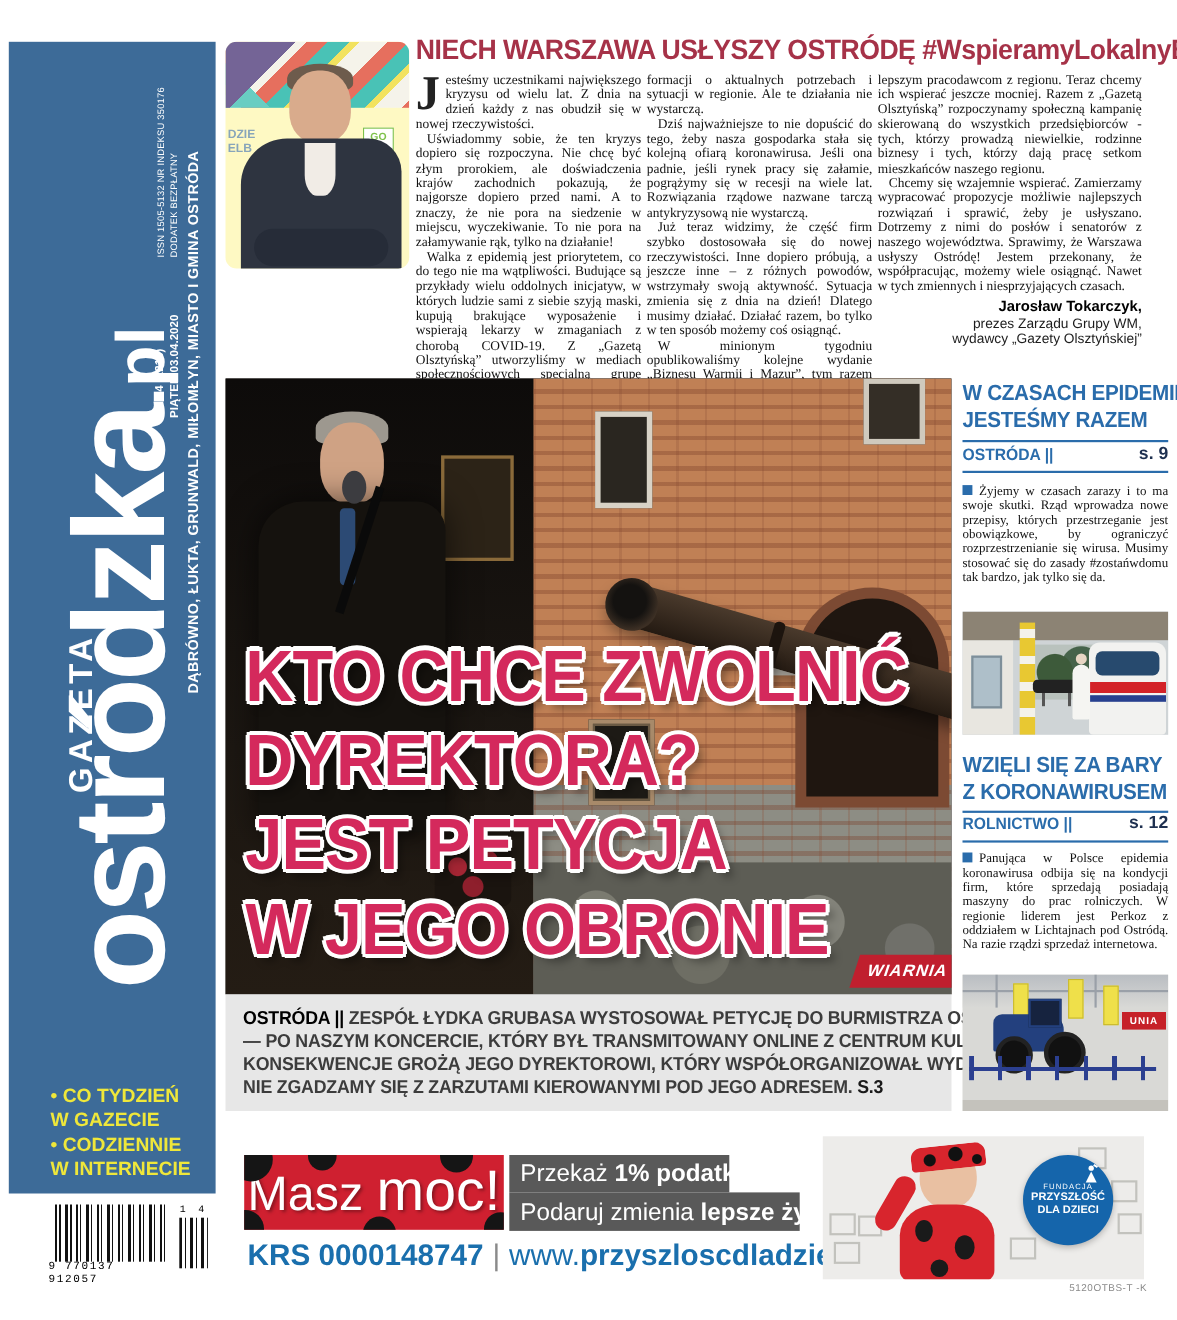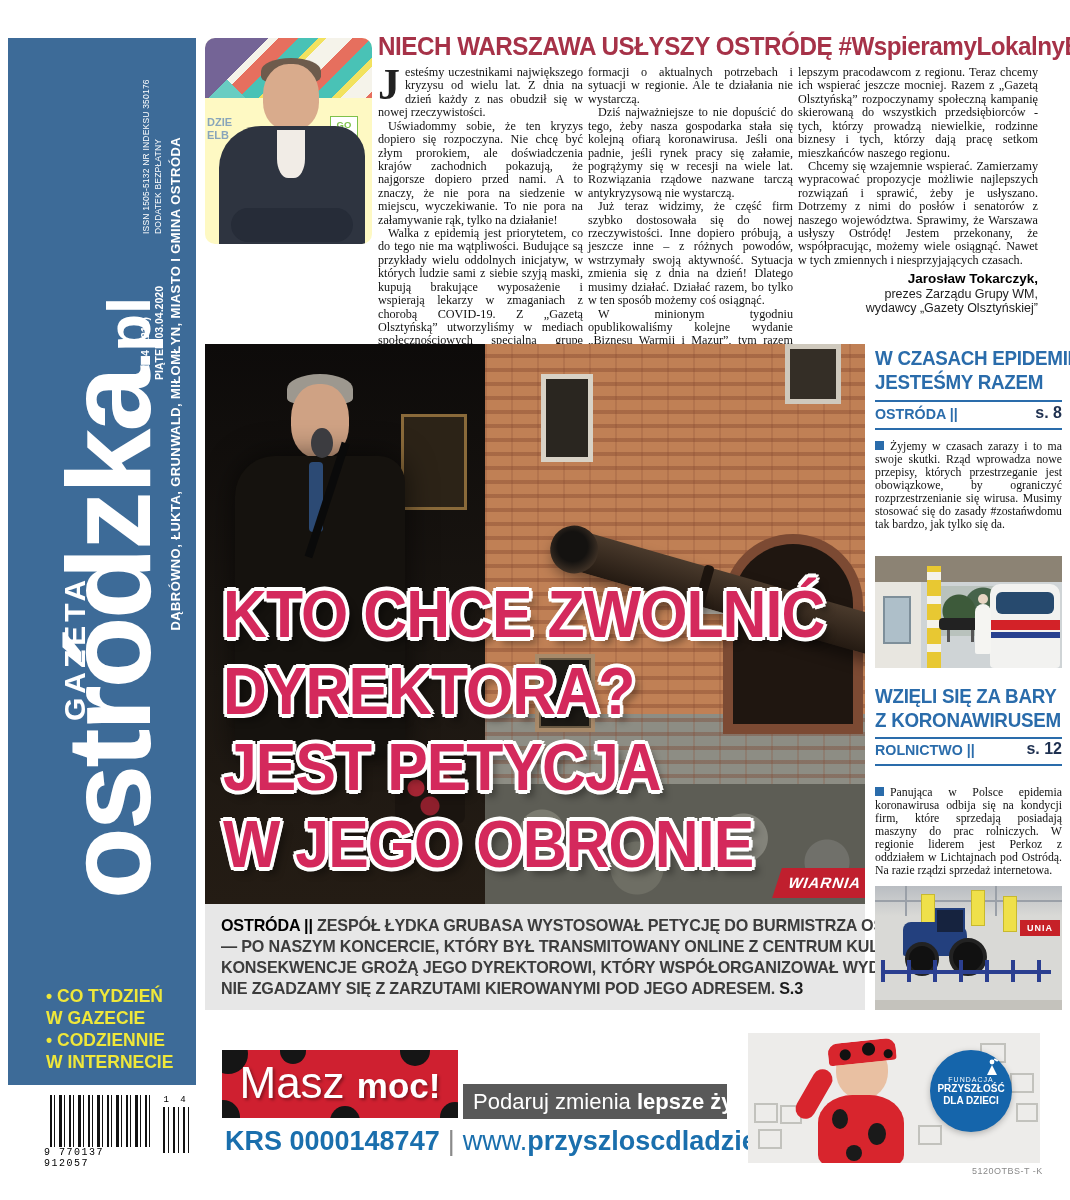--- a/index.html
+++ b/index.html
@@ -85,21 +85,21 @@
   #lead .line{font-size:17px;font-weight:bold;color:#3c3c3c;line-height:1.24;white-space:nowrap;transform:scaleX(.95);transform-origin:0 0;letter-spacing:-.2px;}
   #lead .kick{color:#000;font-weight:800;}
   #lead .pref{color:#1a1a1a;font-weight:800;}
   
   #promo-row{left:205px;top:1020px;width:857px;display:flex;align-items:center;gap:6px;}
   #promo-row .lbl{font-size:8px;color:#666;letter-spacing:.5px;}
   #promo-row .dots{flex:1;border-top:2px dotted #9a9a9a;height:0;}
   
   #ad-red{left:222px;top:1050px;width:236px;height:68px;background:#cf2030;overflow:hidden;color:#fff;text-align:center;line-height:66px;white-space:nowrap;}
   #ad-red .m1{font-size:44px;font-weight:300;text-shadow:2px 2px 3px rgba(0,0,0,.35);}
-  #ad-red .m2{font-size:35px;font-weight:700;text-shadow:2px 2px 3px rgba(0,0,0,.35);}
+  #ad-red .m2{font-size:52px;font-weight:400;text-shadow:2px 2px 3px rgba(0,0,0,.35);}
   .dot{position:absolute;background:#151515;border-radius:50%;}
   #ad-gray1{left:463px;top:1050px;width:190px;height:34px;background:#595959;color:#fff;font-size:22px;line-height:34px;padding-left:10px;white-space:nowrap;overflow:visible;}
   #ad-gray2{left:463px;top:1084px;width:254px;height:35px;background:#595959;color:#fff;font-size:22px;line-height:35px;padding-left:10px;white-space:nowrap;}
   .gbold{font-weight:800;}
   #krs{left:225px;top:1126px;width:520px;font-size:27px;color:#1a6fad;white-space:nowrap;}
   #krs .b{font-weight:800;}
   #krs .sep{color:#8a8a8a;font-weight:300;padding:0 8px;}
   
   #child{left:748px;top:1033px;width:292px;height:130px;background:#edecea;overflow:hidden;}
   #child .sq{position:absolute;border:2px solid #c2c2bd;background:transparent;}
@@ -267,20 +267,23 @@
 
 
   <div id="ad-red" class="abs">
     <div class="dot" style="left:-14px;top:-16px;width:40px;height:40px;"></div>
     <div class="dot" style="left:58px;top:-12px;width:26px;height:26px;"></div>
     <div class="dot" style="left:178px;top:-14px;width:30px;height:30px;"></div>
     <div class="dot" style="left:-16px;bottom:-16px;width:34px;height:34px;"></div>
     <div class="dot" style="left:108px;bottom:-18px;width:30px;height:30px;"></div>
     <div class="dot" style="right:-12px;bottom:-14px;width:30px;height:30px;"></div>
     <span class="m1">Masz </span><span class="m2">moc!</span>
+  </div>
+  <div id="ad-gray1" class="abs">
+    <span>Przekaż </span><span class="gbold">1% podatku</span>
   </div>
   <div id="ad-gray2" class="abs">
     <span>Podaruj zmienia </span><span class="gbold">lepsze życie</span>
   </div>
   <div id="krs" class="abs">
     <span class="b">KRS 0000148747</span><span class="sep">|</span><span><span>www.</span><span class="b">przyszloscdladzieci</span><span>.org</span></span>
   </div>
 
   <div id="child" class="abs">
     <div class="sq" style="left:6px;top:70px;width:20px;height:16px;"></div>
@@ -310,21 +313,21 @@
   </div>
   <div id="ad-code" class="abs">5120OTBS-T -K</div>
 
   <div class="rtitle abs" style="top:346px;">
     <div>W CZASACH EPIDEMII</div>
     <div>JESTEŚMY RAZEM</div>
   </div>
   <div class="rule abs" style="top:400px;"></div>
   <div class="kickrow abs" style="top:404px;">
     <span class="k">OSTRÓDA ||</span>
-    <span class="p">s. 8</span>
+    <span class="p">s. 9</span>
   </div>
   <div class="rule abs" style="top:428px;"></div>
   <div class="rbody abs" style="top:440px;">
     <span class="sqbullet"></span><span>Żyjemy w czasach zarazy i to ma swoje skutki. Rząd wprowadza nowe przepisy, których przestrzeganie jest obowiązkowe, by ograniczyć rozprzestrzenianie się wirusa. Musimy stosować się do zasady #zostańwdomu tak bardzo, jak tylko się da.</span>
   </div>
   <div id="photo-amb" class="abs">
     <div class="wall"></div>
     <div class="door"></div>
     <div class="trees"></div>
     <div class="canopy"></div>
@@ -341,21 +344,21 @@
   <div class="rtitle abs" style="top:684px;">
     <div>WZIĘLI SIĘ ZA BARY</div>
     <div>Z KORONAWIRUSEM</div>
   </div>
   <div class="rule abs" style="top:737px;"></div>
   <div class="kickrow abs" style="top:740px;">
     <span class="k">ROLNICTWO ||</span>
     <span class="p">s. 12</span>
   </div>
   <div class="rule abs" style="top:764px;"></div>
-  <div class="rbody abs" style="top:774px;margin-top:12px;">
+  <div class="rbody abs" style="top:774px;">
     <span class="sqbullet"></span><span>Panująca w Polsce epidemia koronawirusa odbija się na kondycji firm, które sprzedają posiadają maszyny do prac rolniczych. W regionie liderem jest Perkoz z oddziałem w Lichtajnach pod Ostródą. Na razie rządzi sprzedaż internetowa.</span>
   </div>
   <div id="photo-agri" class="abs">
     <div class="roof"></div>
     <div class="beam" style="left:0;top:14px;width:100%;height:2px;"></div>
     <div class="beam" style="left:30px;top:0;width:2px;height:30px;"></div>
     <div class="beam" style="left:120px;top:0;width:2px;height:30px;"></div>
     <div class="ban" style="left:46px;top:8px;"></div>
     <div class="ban" style="left:96px;top:4px;"></div>
     <div class="ban" style="left:128px;top:10px;"></div>

